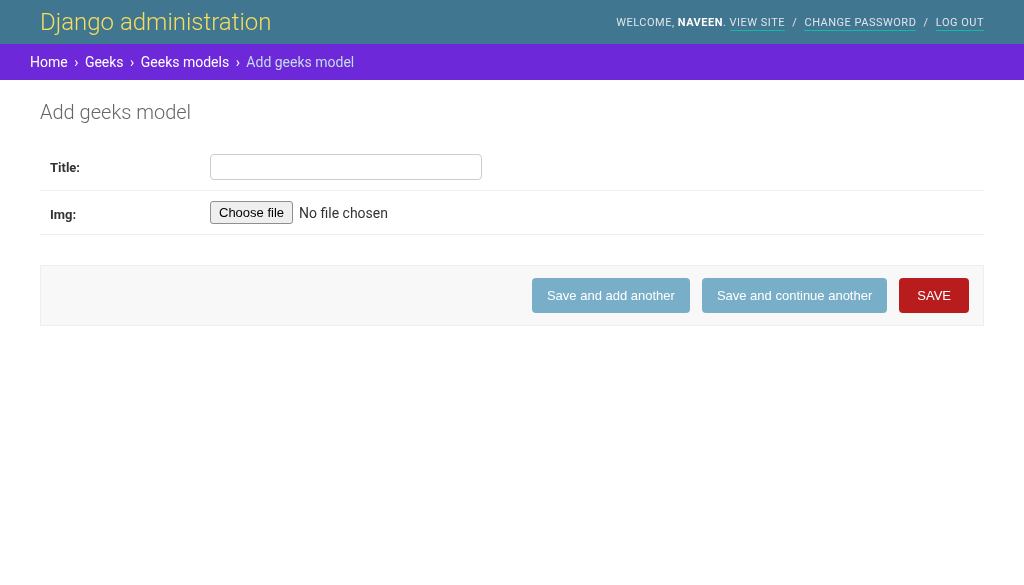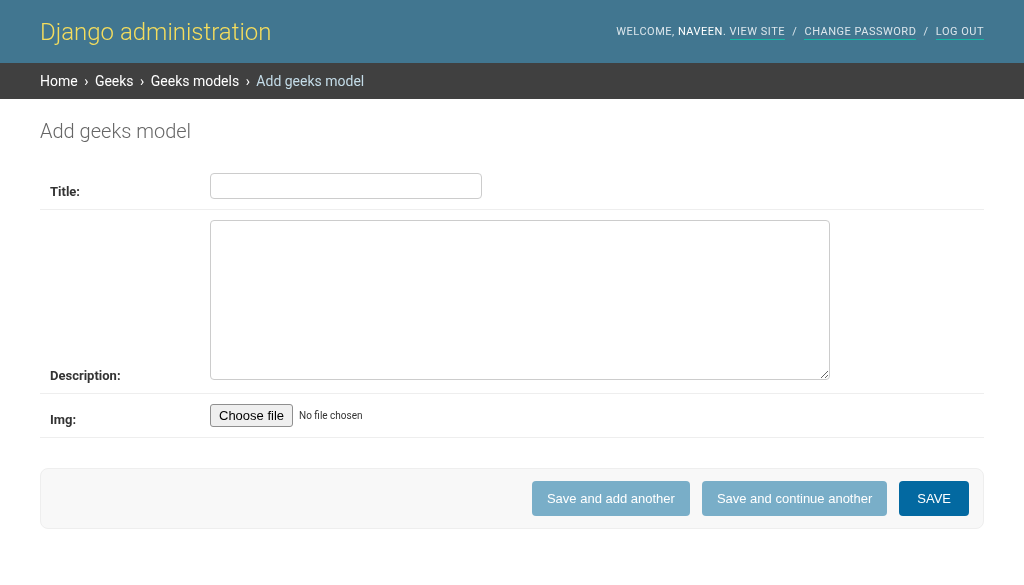--- a/index.html
+++ b/index.html
@@ -3,59 +3,59 @@
 <meta charset="utf-8">
 <style>
 * { box-sizing: border-box; margin: 0; padding: 0; }
 body { font-family: "Roboto", "Lucida Grande", Verdana, Arial, sans-serif; font-size: 14px; color: #333; background: #fff; }
 a { color: #447e9b; text-decoration: none; }
 
 .header {
   background: #417690;
   color: #fff;
   padding: 0 40px;
-  height: 63px;
+  height: 44px;
   display: flex;
   align-items: center;
   justify-content: space-between;
 }
 .branding {
   color: #f5dd5d;
   font-size: 24px;
   font-weight: 300;
 }
 .user-tools {
   font-size: 11px;
   letter-spacing: 0.5px;
   text-transform: uppercase;
   color: #fff;
 }
 .user-tools .welcome { color: #dce6ec; }
-.user-tools .username { font-weight: normal; color: #fff; }
+.user-tools .username { font-weight: bold; color: #fff; }
 .user-tools a { color: #dce6ec; border-bottom: 1px solid #14b8a6; padding-bottom: 1px; }
 .user-tools .sep { color: #dce6ec; padding: 0 4px; }
 
 .breadcrumbs {
-  background: #404040;
+  background: #6d28d9;
   color: #c4dce8;
-  padding: 10px 40px;
+  padding: 10px 30px;
   font-size: 14px;
 }
 .breadcrumbs a { color: #fff; }
 .breadcrumbs .bc-sep { padding: 0 3px; color: #fff; }
 .breadcrumbs .current { color: #c4dce8; }
 
 .content { padding: 20px 40px 30px 40px; }
 h1.page-title { font-size: 20px; font-weight: 300; color: #666; margin: 0 0 20px 0; }
 
 .form-row {
   border-bottom: 1px solid #eee;
   padding: 10px 0;
   display: flex;
-  align-items: flex-end;
+  align-items: flex-start;
 }
 .form-row label {
   width: 170px;
   font-weight: bold;
   font-size: 13px;
   color: #333;
   padding: 6px 10px 0 10px;
 }
 .form-row .field { flex: 1; }
 input[type="text"] {
@@ -71,39 +71,39 @@
 }
 .file-widget { display: flex; align-items: center; }
 .choose-file-btn {
   background: #efefef;
   border: 1px solid #8f8f8f;
   border-radius: 3px;
   padding: 3px 8px;
   font-size: 13px;
   cursor: pointer;
 }
-.file-status { margin-left: 6px; font-size: 10px; color: #333; }
+.file-status { margin-left: 6px; font-size: 14px; color: #333; }
 
 .submit-row {
   margin-top: 30px;
   background: #f8f8f8;
   border: 1px solid #eee;
-  border-radius: 8px;
+  border-radius: 0;
   padding: 12px 14px;
   display: flex;
   justify-content: flex-end;
   gap: 12px;
 }
 .btn {
   border: none; border-radius: 4px;
   padding: 10px 15px;
   font-size: 13px; color: #fff; cursor: pointer;
 }
 .btn-default { background: #79aec8; }
-.btn-primary { background: #0369a1; text-transform: uppercase; padding: 10px 18px; }
+.btn-primary { background: #b91c1c; text-transform: uppercase; padding: 10px 18px; }
 </style>
 </head>
 <body>
 
 <div class="header">
   <div class="branding">Django administration</div>
   <div class="user-tools">
     <span class="welcome">WELCOME, </span><span class="username">NAVEEN</span><span class="welcome">. </span><a href="#">VIEW SITE</a><span class="sep"> / </span><a href="#">CHANGE PASSWORD</a><span class="sep"> / </span><a href="#">LOG OUT</a>
   </div>
 </div>
@@ -121,26 +121,20 @@
 <div class="content">
   <h1 class="page-title">Add geeks model</h1>
 
   <div class="form-row">
     <label>Title:</label>
     <div class="field">
       <input type="text" value="" style="">
     </div>
   </div>
 
-  <div class="form-row">
-    <label>Description:</label>
-    <div class="field">
-      <textarea style=""></textarea>
-    </div>
-  </div>
 
   <div class="form-row">
     <label>Img:</label>
     <div class="field file-widget">
       <button type="button" class="choose-file-btn">Choose file</button>
       <span class="file-status">No file chosen</span>
     </div>
   </div>
 
   <div class="submit-row">

